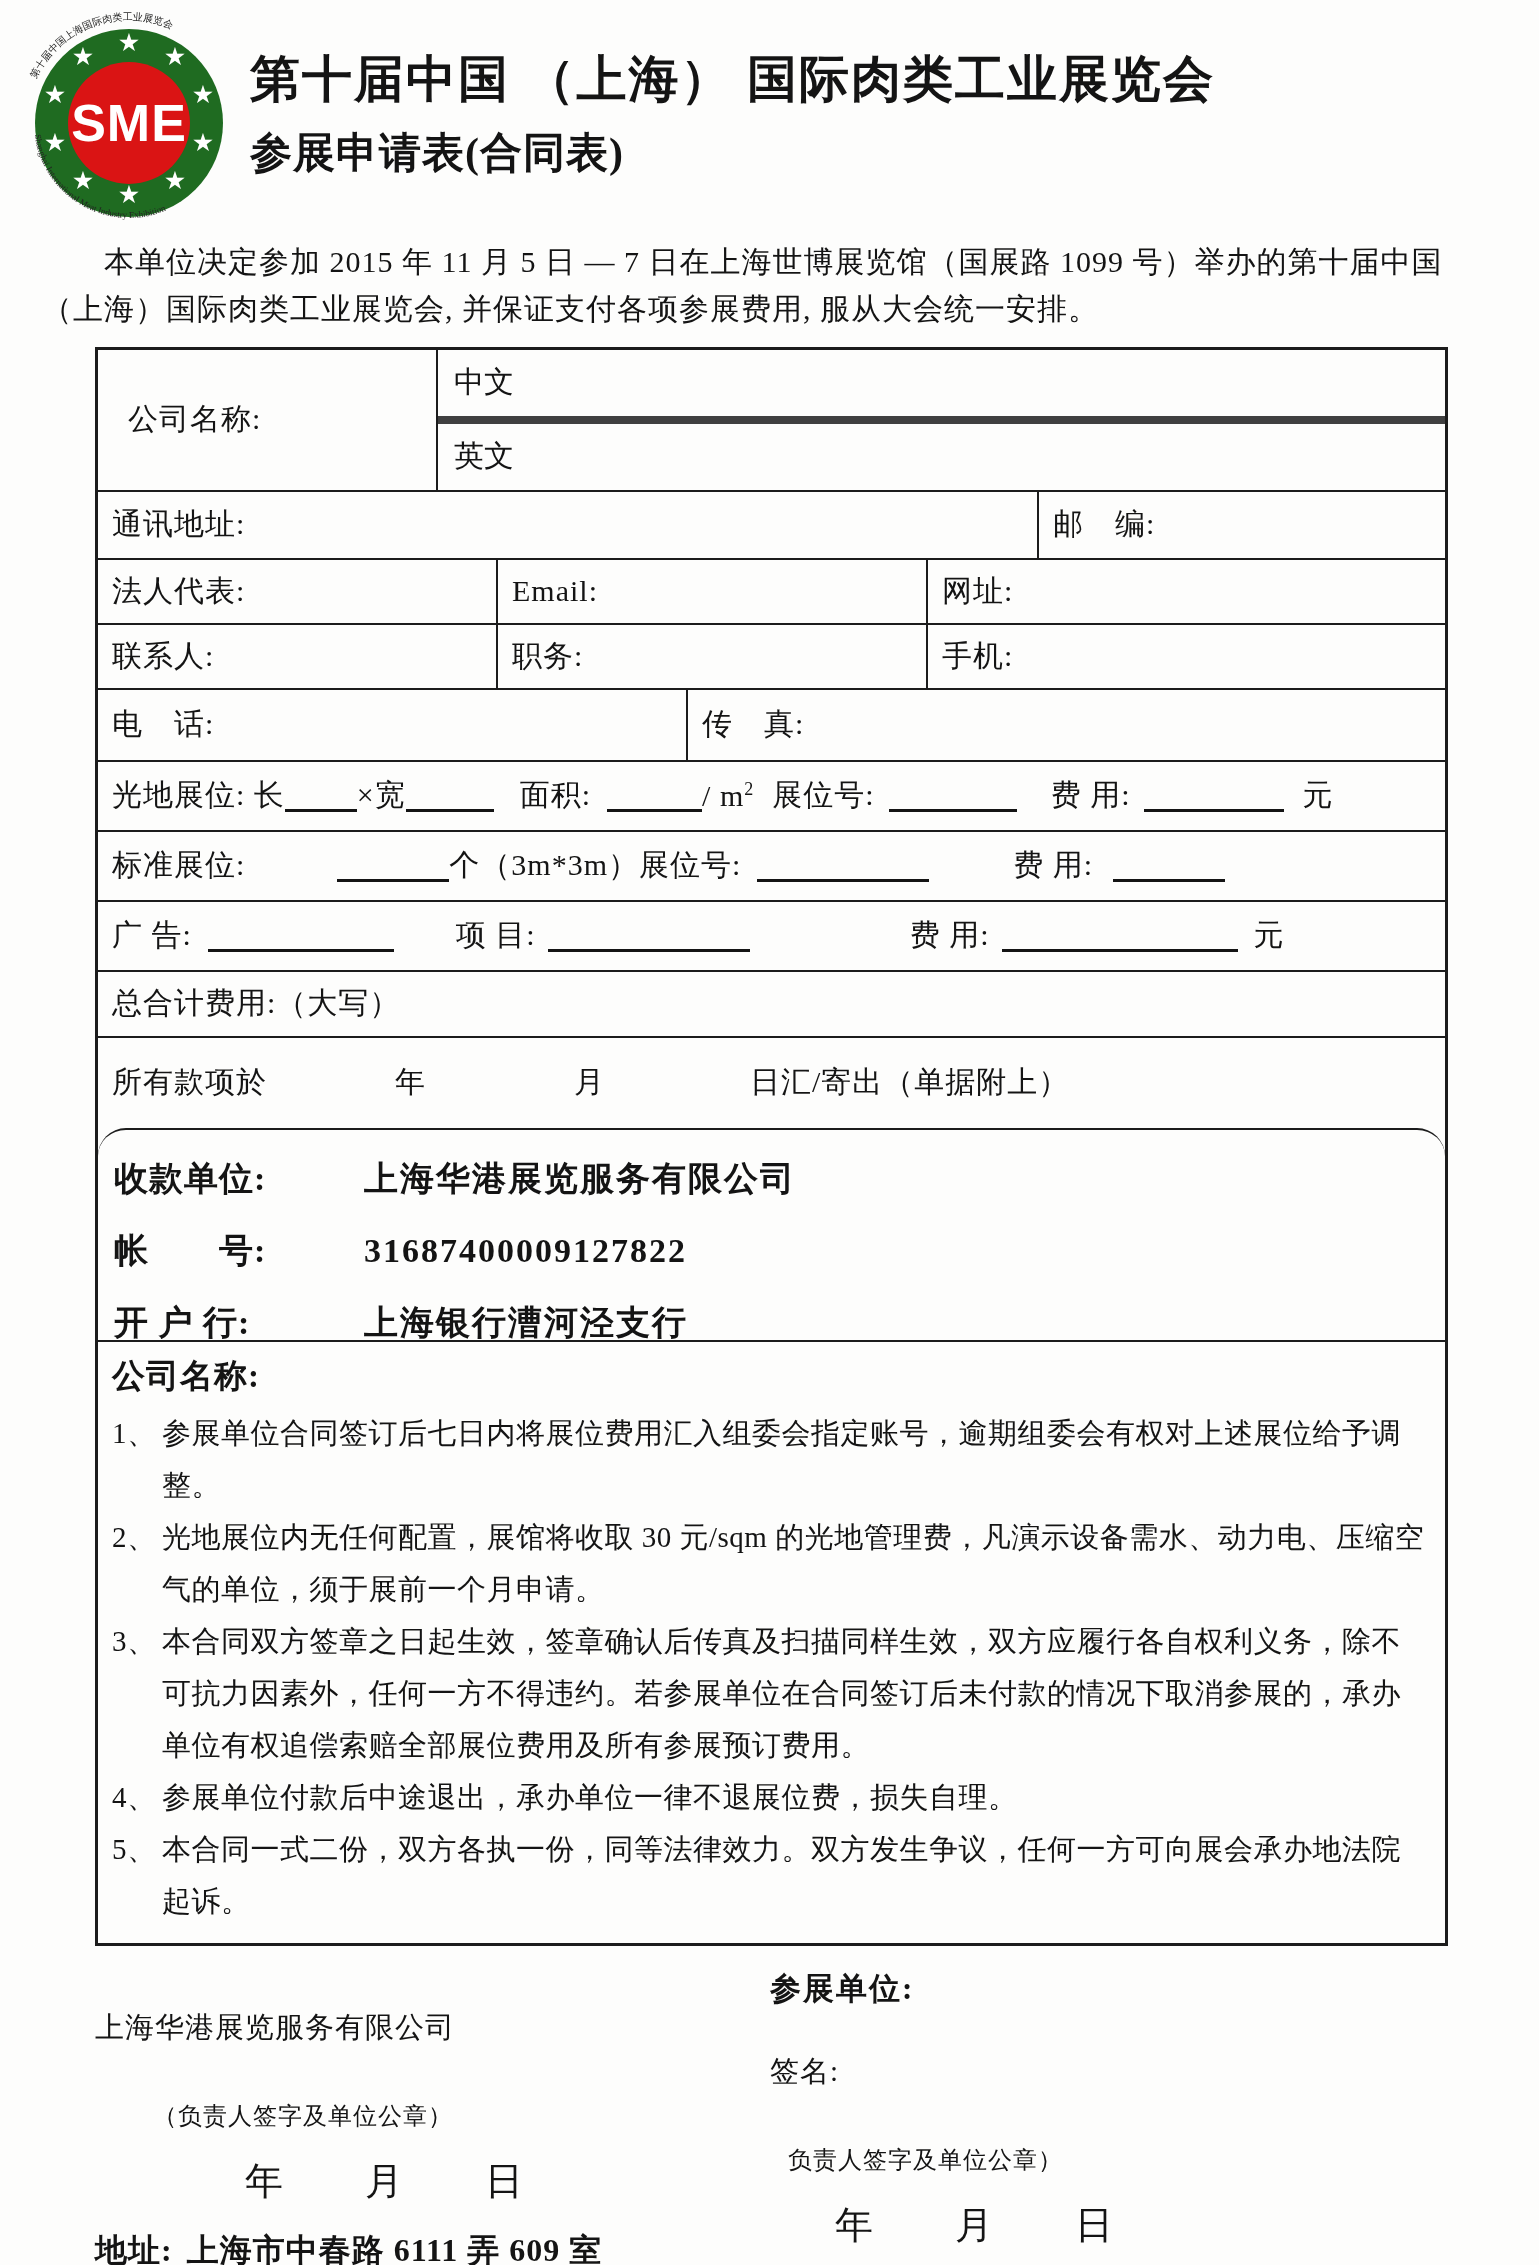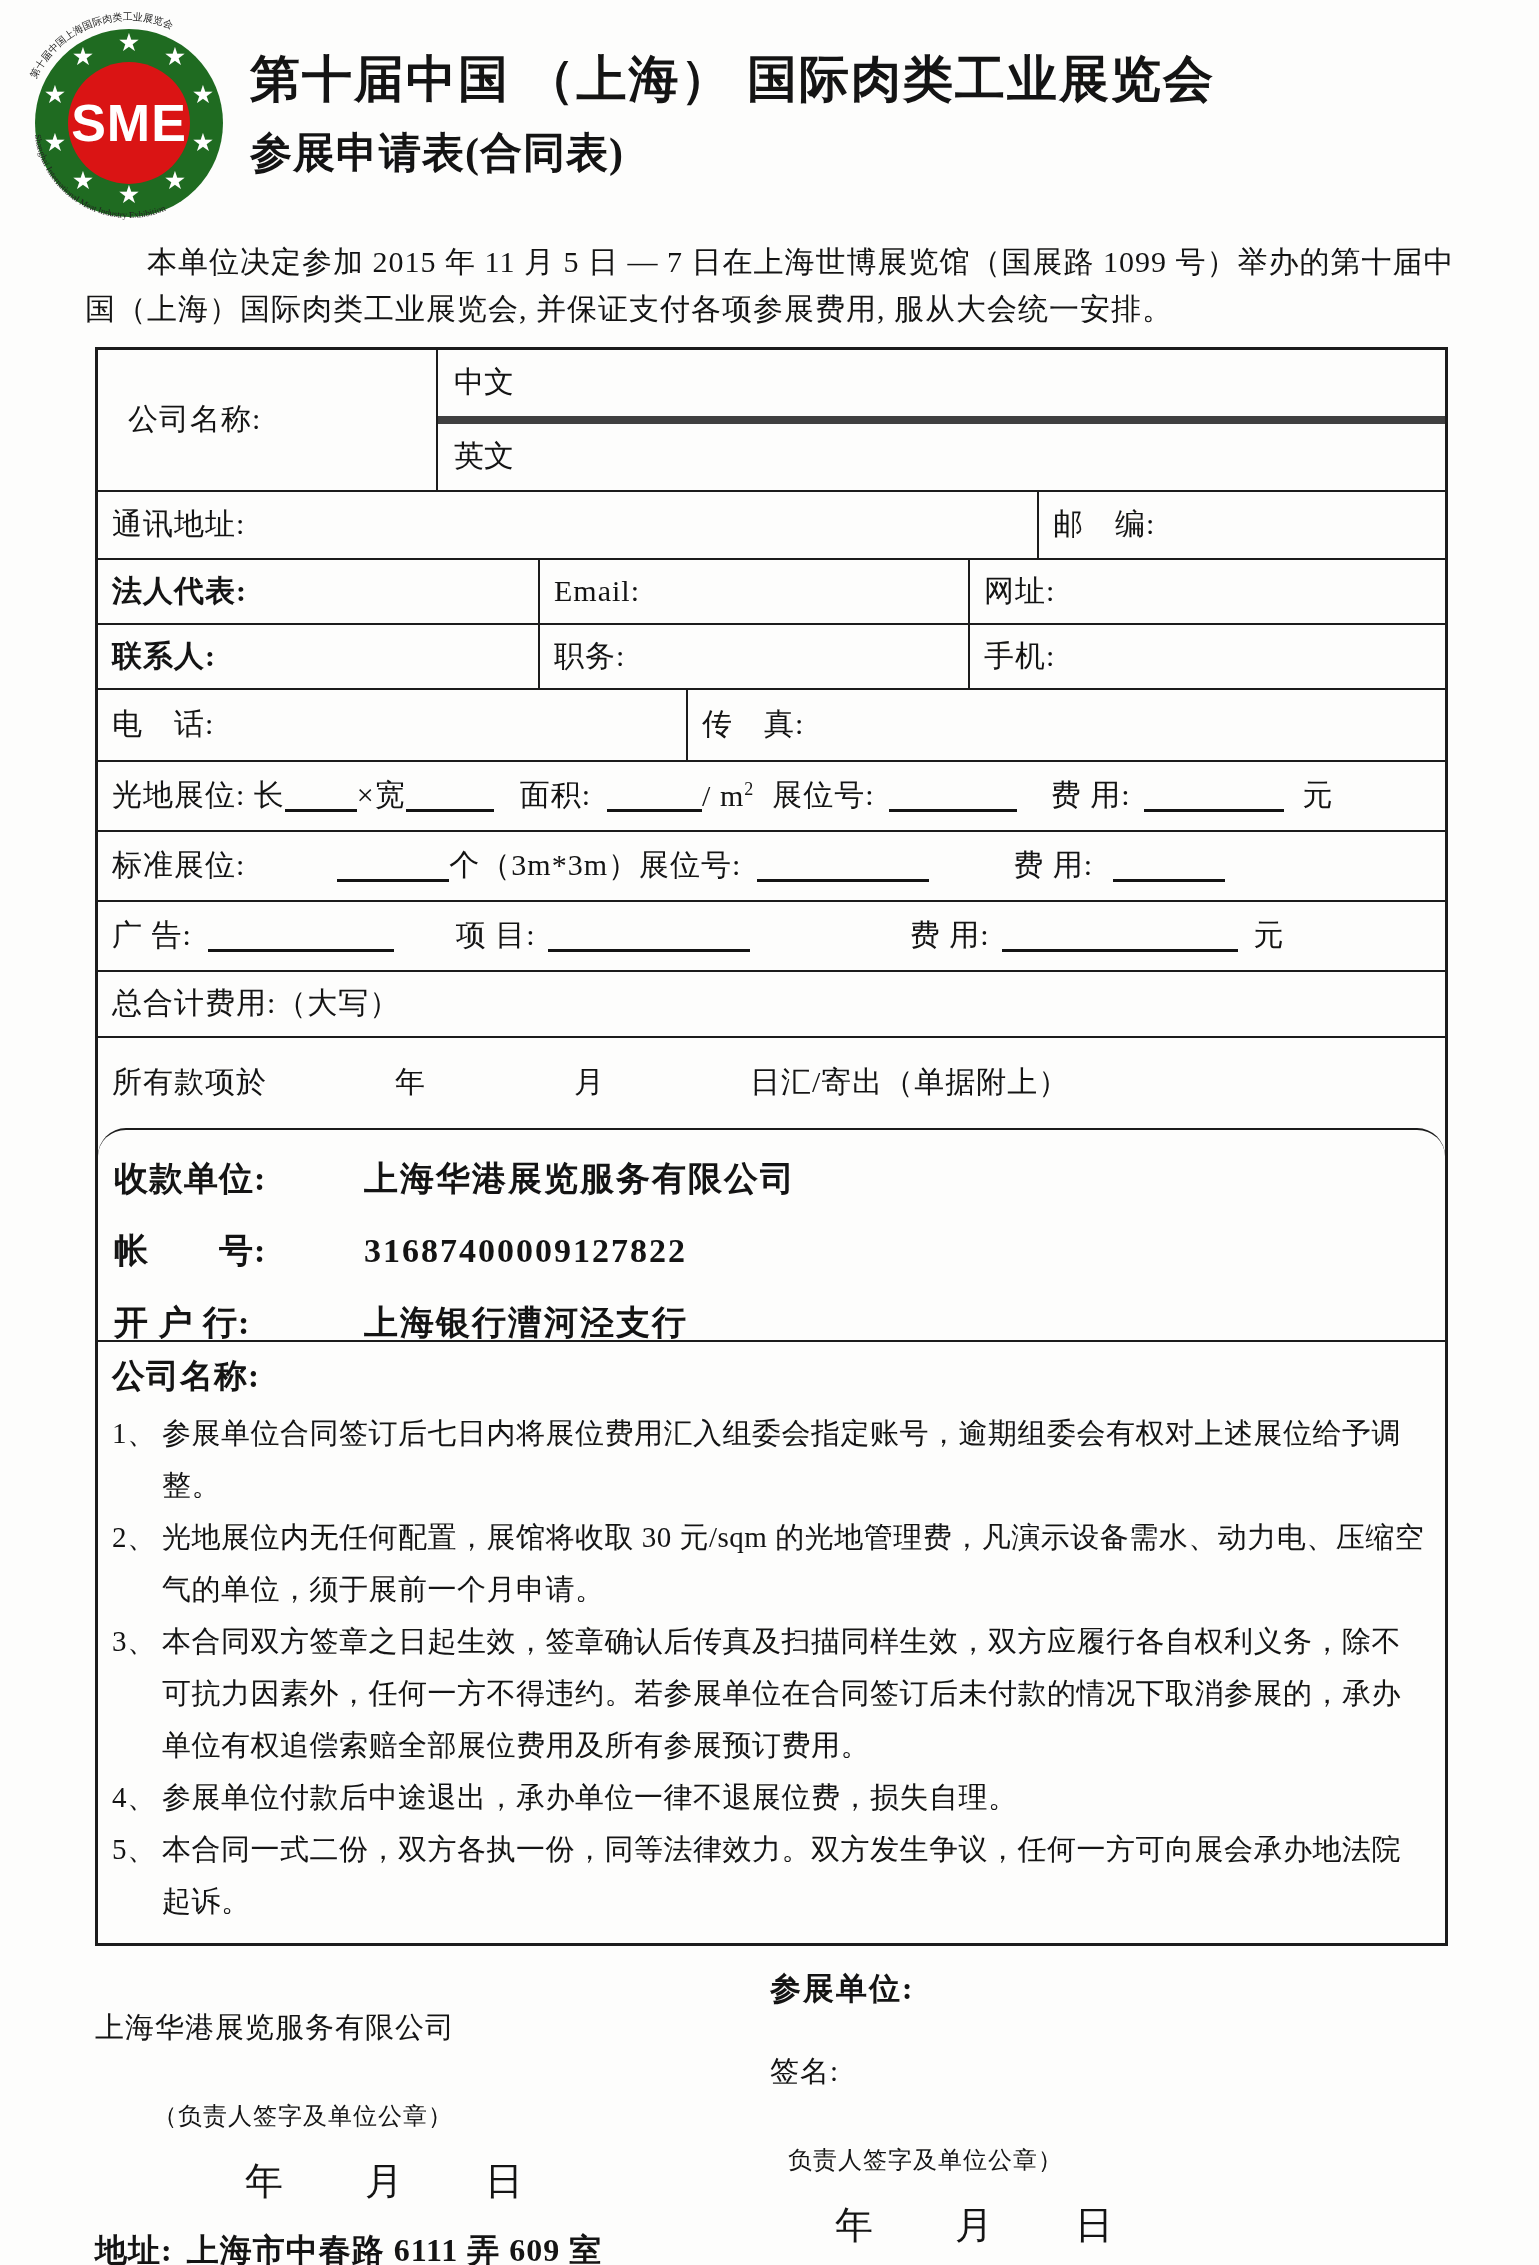--- a/index.html
+++ b/index.html
@@ -10,39 +10,39 @@
     font-family:"Liberation Serif","DejaVu Serif",serif;
   }
   
   .header { position:relative; height:232px; }
   .logo { position:absolute; left:14px; top:8px; width:230px; height:230px; }
   .titles { position:absolute; left:250px; right:70px; top:52px; }
   .title { font-size:50px; font-weight:bold; letter-spacing:2px; line-height:1.1; }
   .subtitle { font-size:42px; font-weight:bold; margin-top:18px; letter-spacing:1px; }
   
   .intro {
-    padding:6px 80px 0 85px; font-size:30px; line-height:1.58;
+    padding:6px 80px 0 42px; font-size:30px; line-height:1.58;
     text-indent:62px; letter-spacing:1px;
   }
   
   .tbl { margin:14px 0 0 95px; width:1353px; border:3px solid #1c1c1c; }
   .row { display:flex; border-top:2px solid #1c1c1c; }
   .row:first-child { border-top:none; }
   .cell { display:flex; align-items:center; padding-left:14px; font-size:30px; letter-spacing:1px; }
   .bl { border-left:2px solid #1c1c1c; }
   .r-company { height:140px; }
   .r-company .lab { width:338px; justify-content:flex-start; padding-left:30px; }
   .langs { flex:1; display:flex; flex-direction:column; border-left:2px solid #1c1c1c; }
   .langs .sub { flex:1; display:flex; align-items:center; padding-left:16px; font-size:30px; }
   .langs .sub + .sub { border-top:8px solid #404040; }
   .r-addr { height:68px; }
   .r-addr .c1 { flex:1; }
   .r-addr .c2 { width:408px; }
   .r-3col { height:65px; }
-  .r-3col .c1 { width:440px;font-weight:bold; }
+  .r-3col .c1 { width:398px; }
   .r-3col .c2 { width:430px; }
   .r-3col .c3 { flex:1; }
   .r-phone { height:72px; }
   .r-phone .c1 { width:588px; }
   .r-phone .c2 { flex:1; }
   .r-line { height:70px; align-items:center; padding-left:14px; font-size:30px; display:flex; letter-spacing:1px; }
   .blank { display:inline-block; border-bottom:3px solid #141414; height:1.05em; vertical-align:baseline; }
   sup { font-size:0.6em; }
   
   .pay { display:block; height:212px; padding:26px 0 0 16px;border-radius:28px; }

